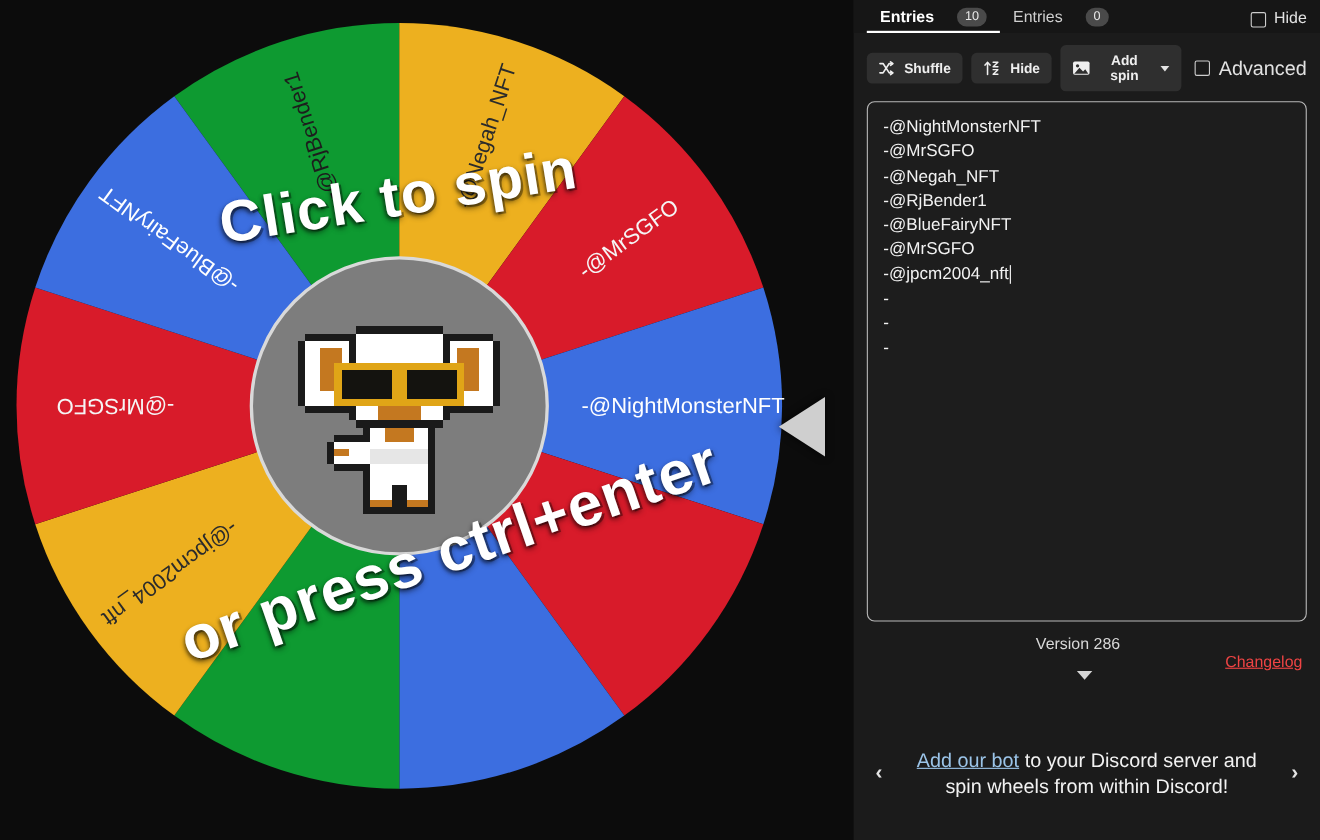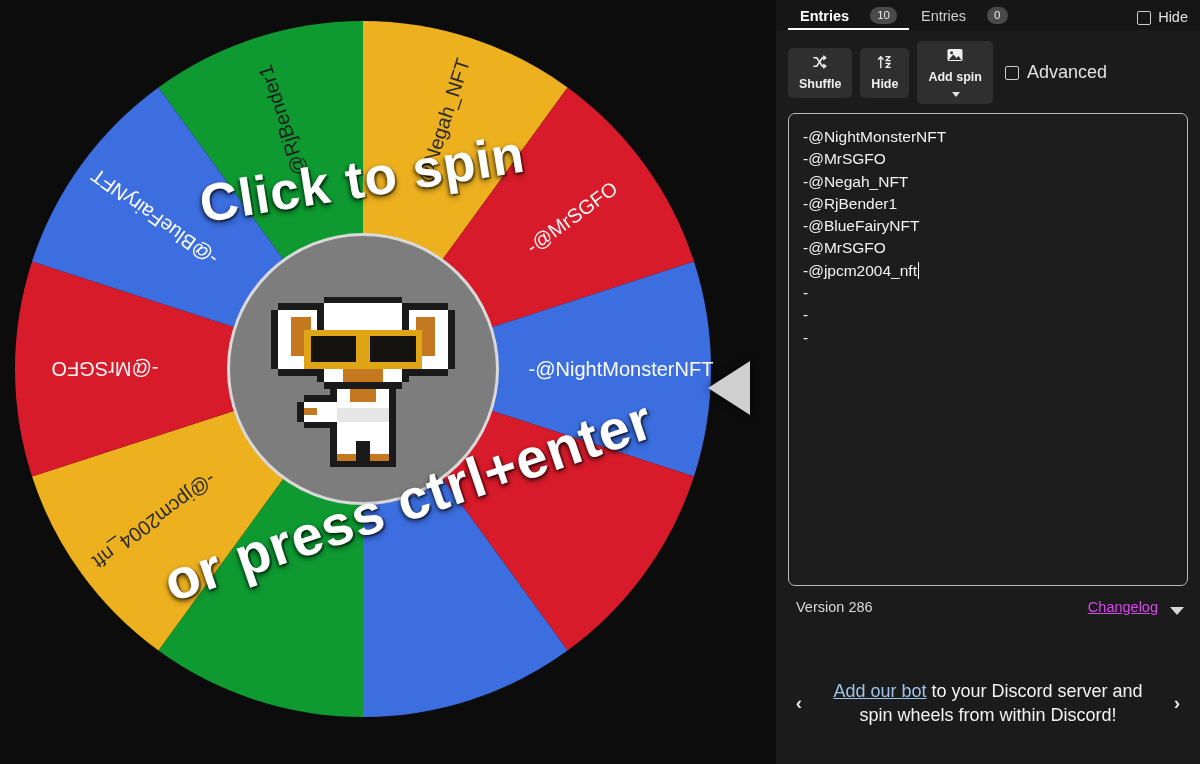--- a/index.html
+++ b/index.html
@@ -134,21 +134,20 @@
   }
   .tbtn {
     display: flex; align-items: center; gap: 8px;
     background: #2f2f2f;
     border: none; border-radius: 5px;
     color: #efefef;
     font-size: 12.5px; font-weight: bold;
     padding: 7px 11px;
     cursor: pointer;
     font-family: "Liberation Sans", sans-serif;
-    flex-direction: column;
   }
   .tbtn svg { display: block; }
   .caret {
     width: 0; height: 0;
     border-left: 4.5px solid transparent;
     border-right: 4.5px solid transparent;
     border-top: 5px solid #e3e3e3;
     margin-left: 2px;
   }
   #adv-wrap {
@@ -177,28 +176,29 @@
   .entry.caret-here:after {
     content: "";
     position: absolute;
     margin-left: 1px;
     border-left: 1.4px solid #ffffff;
     height: 17px;
     top: 2px;
   }
 
   #version-row {
-    display: flex; align-items: flex-end;
-    padding: 13px 16px 0 20px;
+    display: flex; align-items: center;
+    padding: 13px 16px 0 0;
     color: #d8d8d8;
     font-size: 14.5px;
+    flex-direction: column;
   }
   #changelog {
     margin-left: auto;
-    color: #d946ef;
+    color: #ef4444;
     text-decoration: underline;
     cursor: pointer;
     font-size: 14.5px;
   }
   #chev-down {
     margin-left: 12px;
     width: 0; height: 0;
     border-left: 7px solid transparent;
     border-right: 7px solid transparent;
     border-top: 8px solid #d6d6d6;

